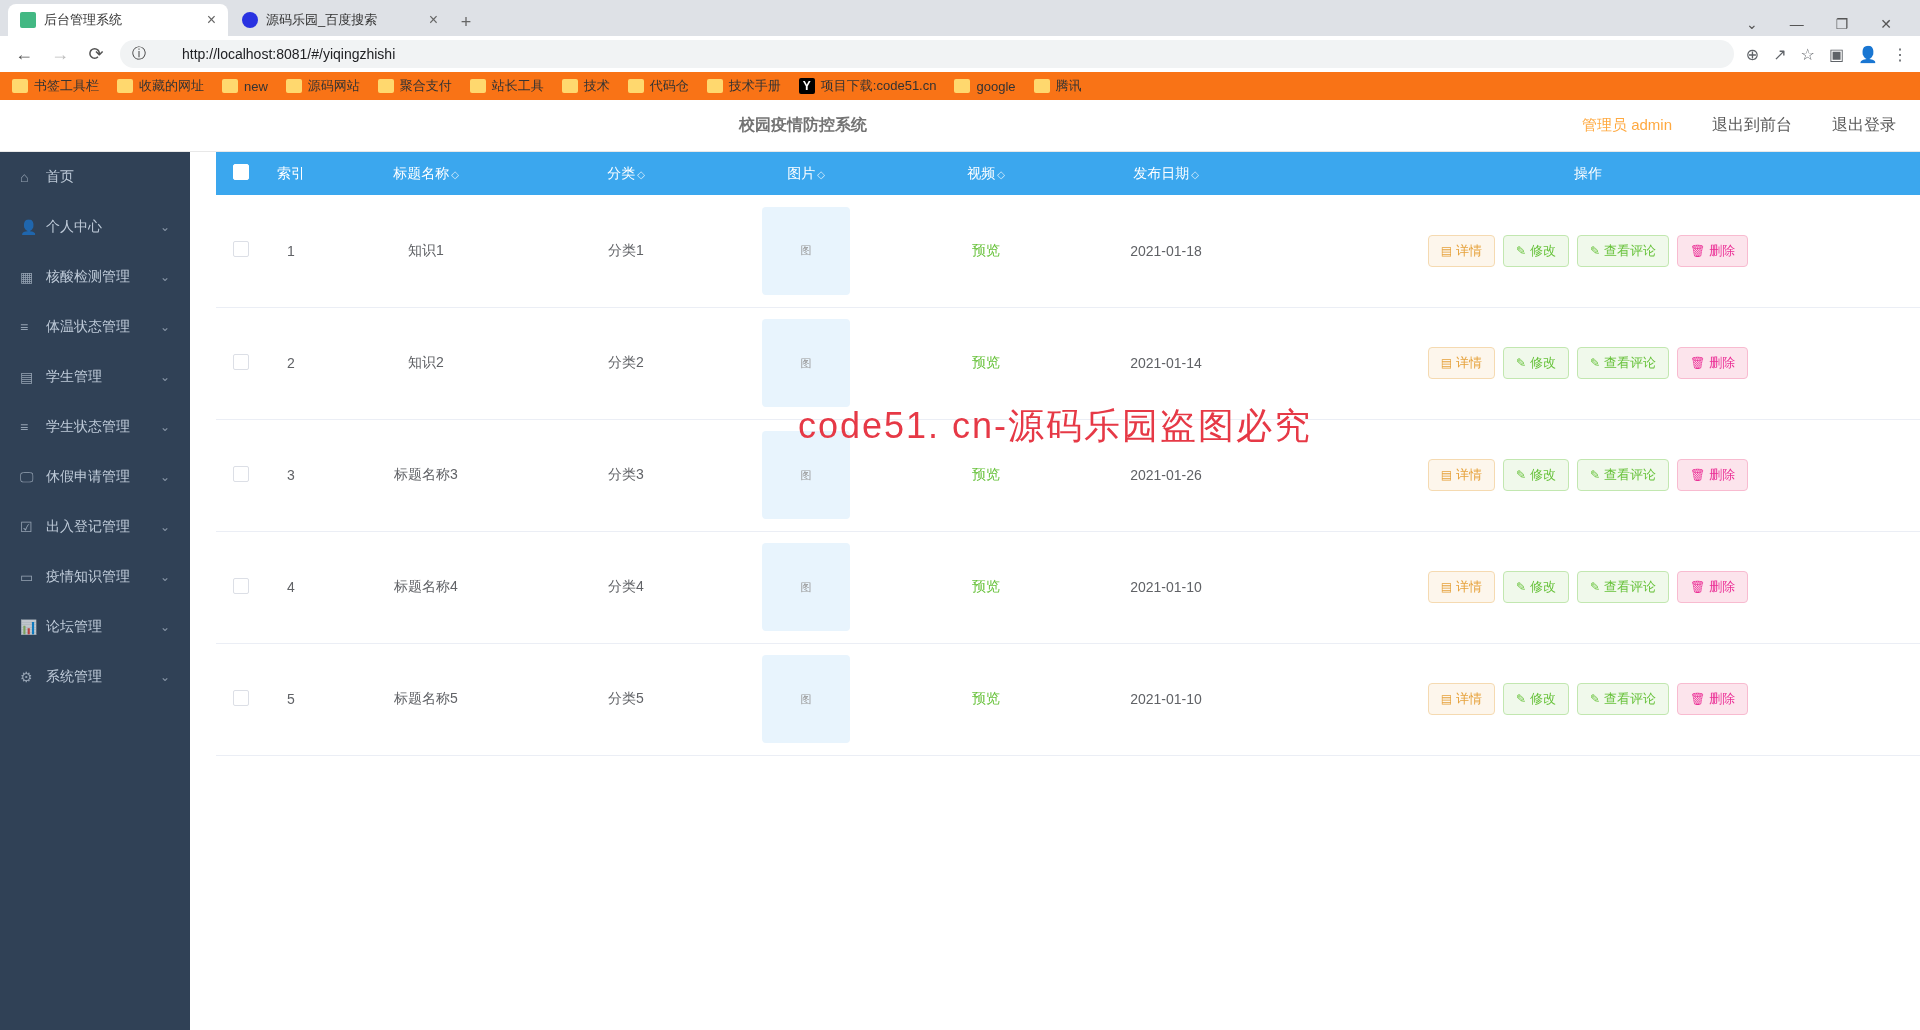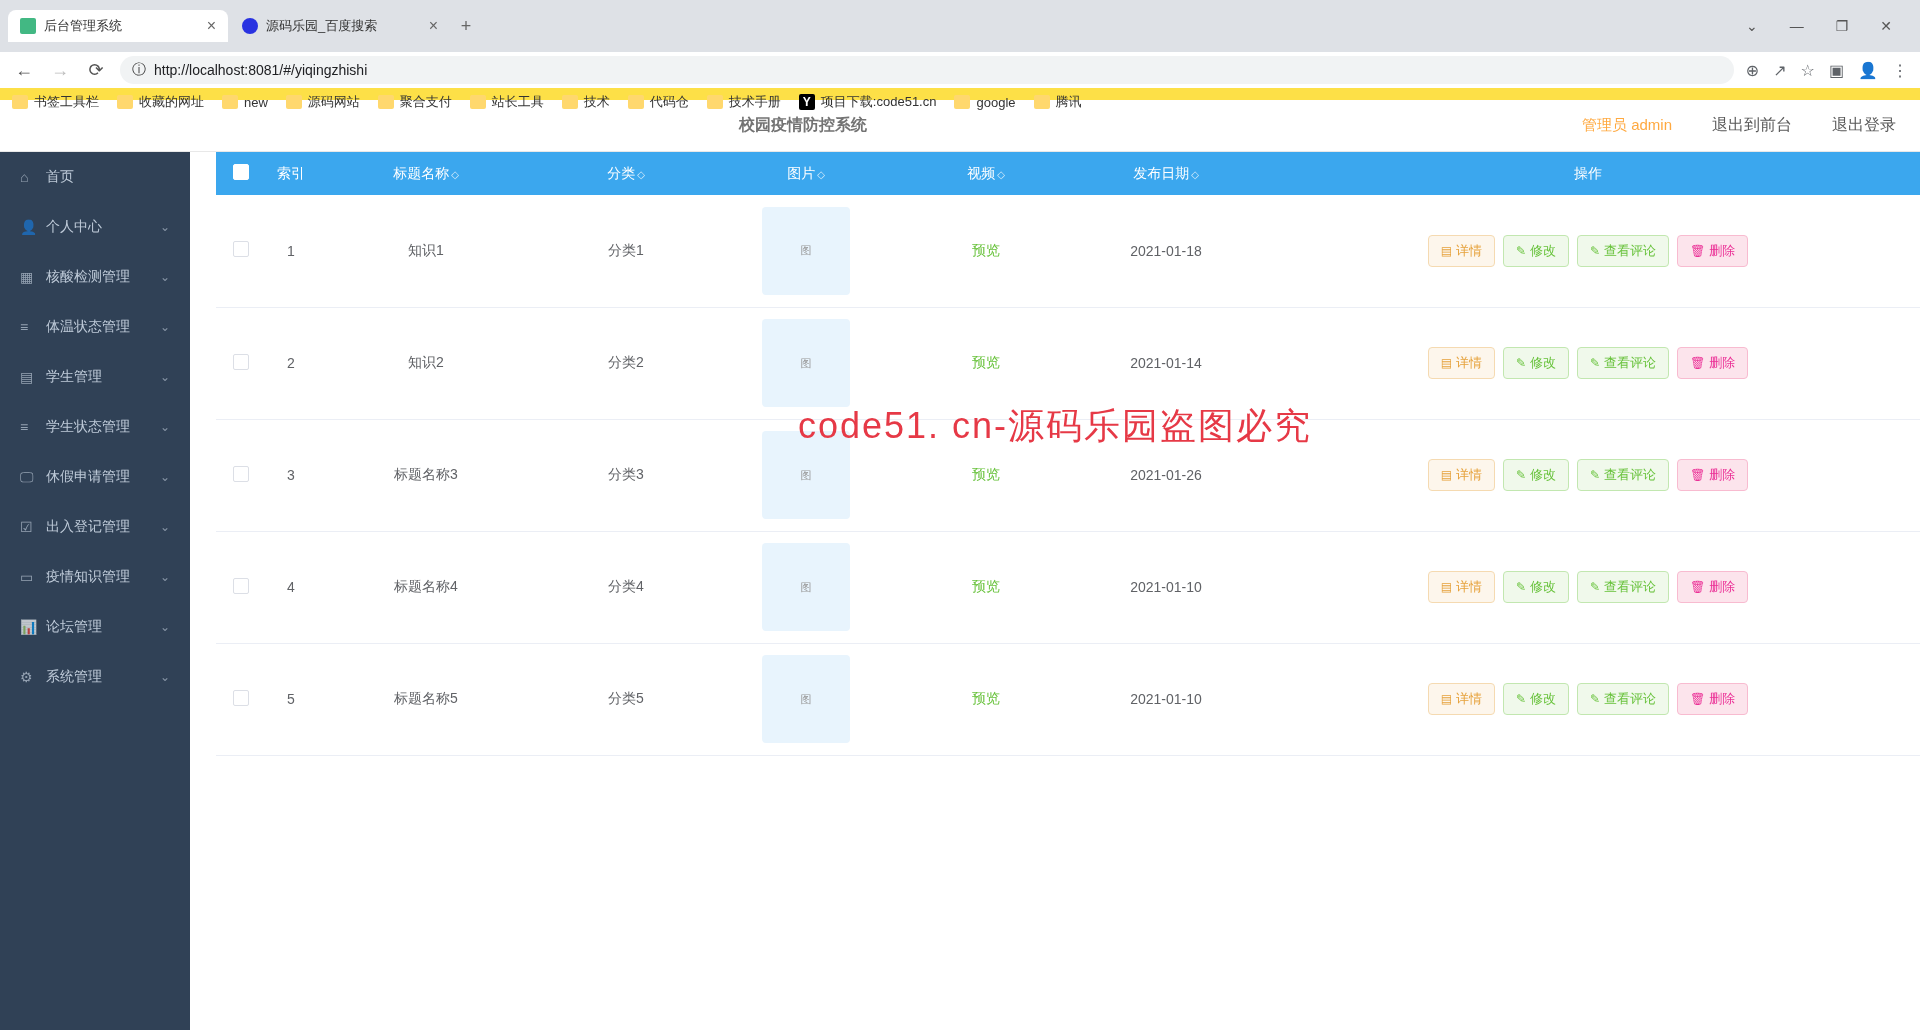--- a/index.html
+++ b/index.html
@@ -1,37 +1,37 @@
 <!DOCTYPE html>
 <html><head>
   <meta charset="utf-8">
   <style>
     * { margin: 0; padding: 0; box-sizing: border-box; }
     body { font-family: "Microsoft YaHei", Arial, sans-serif; background: #f0f0f0; overflow: hidden; }
     
     
     .browser-chrome { background: #dee1e6; height: 100px; }
-    .tab-bar { display: flex; align-items: center; height: 52px; padding: 0 8px; }
+    .tab-bar { display: flex; align-items: flex-end; height: 36px; padding: 0 8px; }
     .tab { display: flex; align-items: center; background: #fff; height: 32px; padding: 0 12px; border-radius: 8px 8px 0 0; margin-right: 2px; min-width: 220px; font-size: 13px; color: #333; position: relative; }
     .tab.inactive { background: transparent; }
     .tab-icon { width: 16px; height: 16px; margin-right: 8px; background: #42b883; border-radius: 2px; }
     .tab-icon.baidu { background: #2932e1; border-radius: 50%; }
     .tab-close { margin-left: auto; color: #666; font-size: 16px; cursor: pointer; }
     .new-tab { width: 28px; height: 28px; display: flex; align-items: center; justify-content: center; color: #666; font-size: 18px; cursor: pointer; }
     .window-controls { margin-left: auto; display: flex; gap: 16px; padding-right: 12px; color: #555; font-size: 14px; }
     .window-controls span { cursor: pointer; padding: 4px 8px; }
     
     .nav-bar { display: flex; align-items: center; height: 36px; padding: 0 12px; background: #fff; gap: 12px; }
     .nav-btn { color: #555; font-size: 18px; cursor: pointer; width: 24px; text-align: center; }
     .url-bar { flex: 1; display: flex; align-items: center; height: 28px; background: #f1f3f4; border-radius: 14px; padding: 0 12px; font-size: 14px; color: #333; gap: 8px; }
-    .url-host { color: #202124; }
+    .url-host { color: #202124; margin-left: 28px; }
     .nav-icons { display: flex; gap: 14px; color: #5f6368; font-size: 16px; }
     .nav-icons span { cursor: pointer; }
     
-    .bookmark-bar { display: flex; align-items: center; height: 28px; padding: 0 12px; gap: 18px; background: #fde047; font-size: 13px; }
+    .bookmark-bar { display: flex; align-items: center; height: 28px; padding: 0 12px; gap: 18px; background: #f97316; font-size: 13px; }
     .bookmark { display: flex; align-items: center; gap: 6px; color: #333; cursor: pointer; }
     .folder-icon { width: 16px; height: 14px; background: #ffd86e; border-radius: 2px; }
     .y-icon { width: 16px; height: 16px; background: #000; color: #fff; font-size: 12px; font-weight: bold; display: flex; align-items: center; justify-content: center; border-radius: 2px; }
     
     
     .app-header { display: flex; align-items: center; height: 52px; background: #fff; padding: 0 24px; border-bottom: 1px solid #e8e8e8; }
     .app-title { flex: 1; text-align: center; font-size: 16px; font-weight: bold; color: #737373; }
     .header-right { display: flex; align-items: center; gap: 40px; }
     .user-link { color: #ffa940; font-size: 15px; }
     .logout-link { color: #595959; font-size: 16px; cursor: pointer; }

